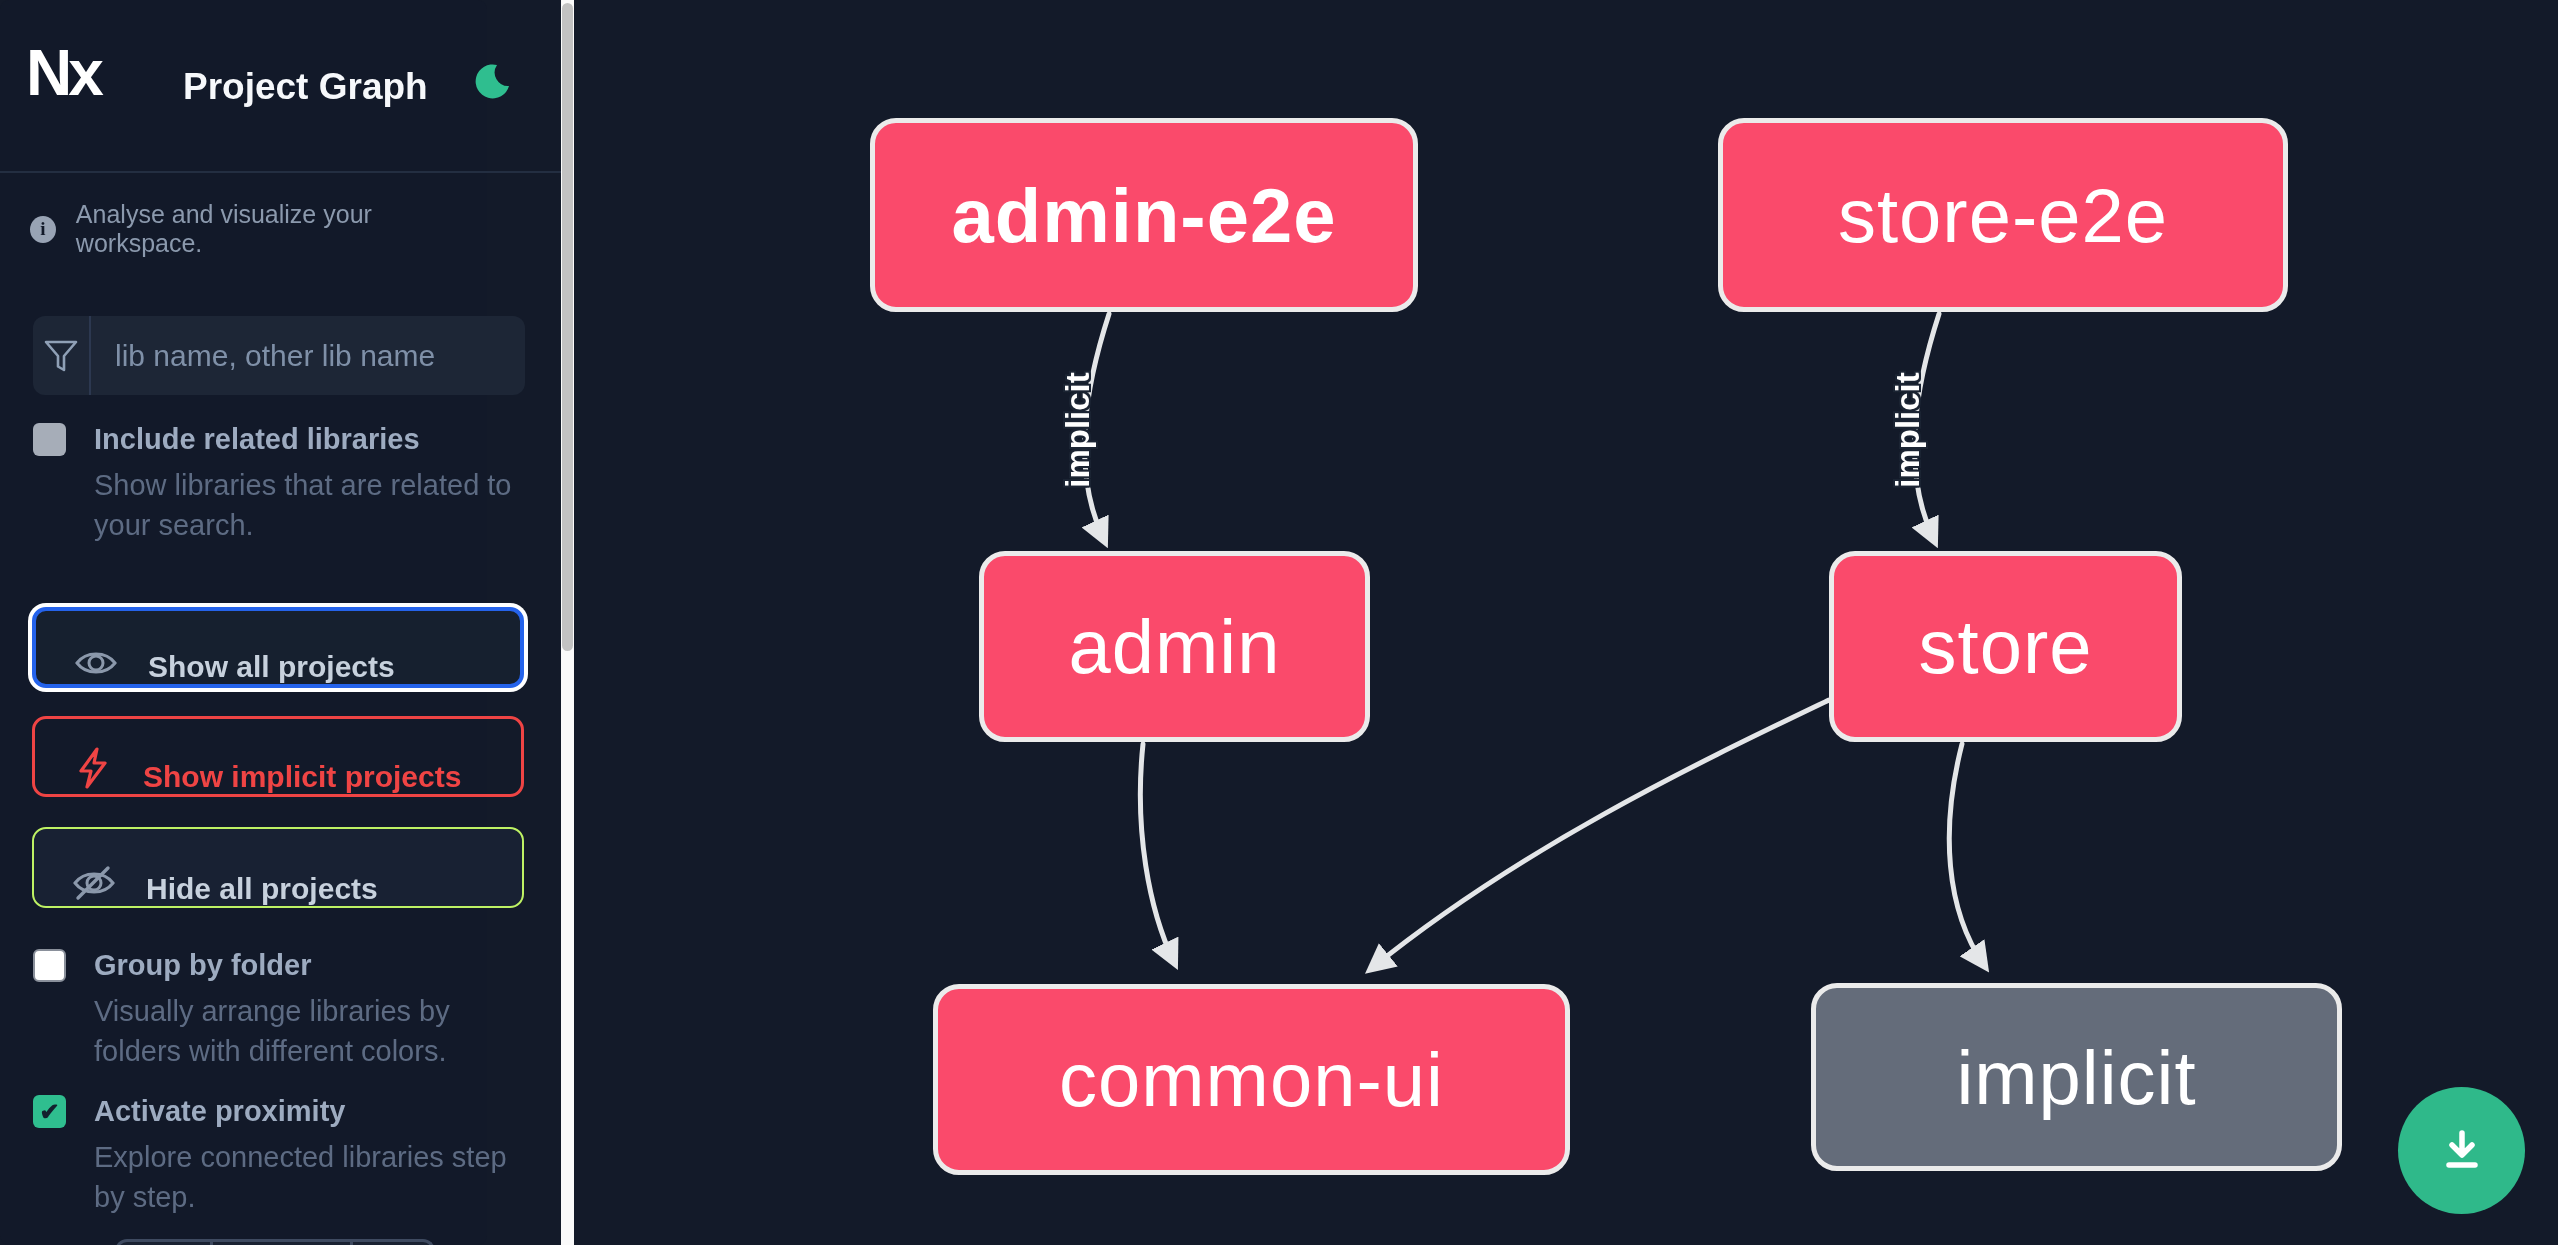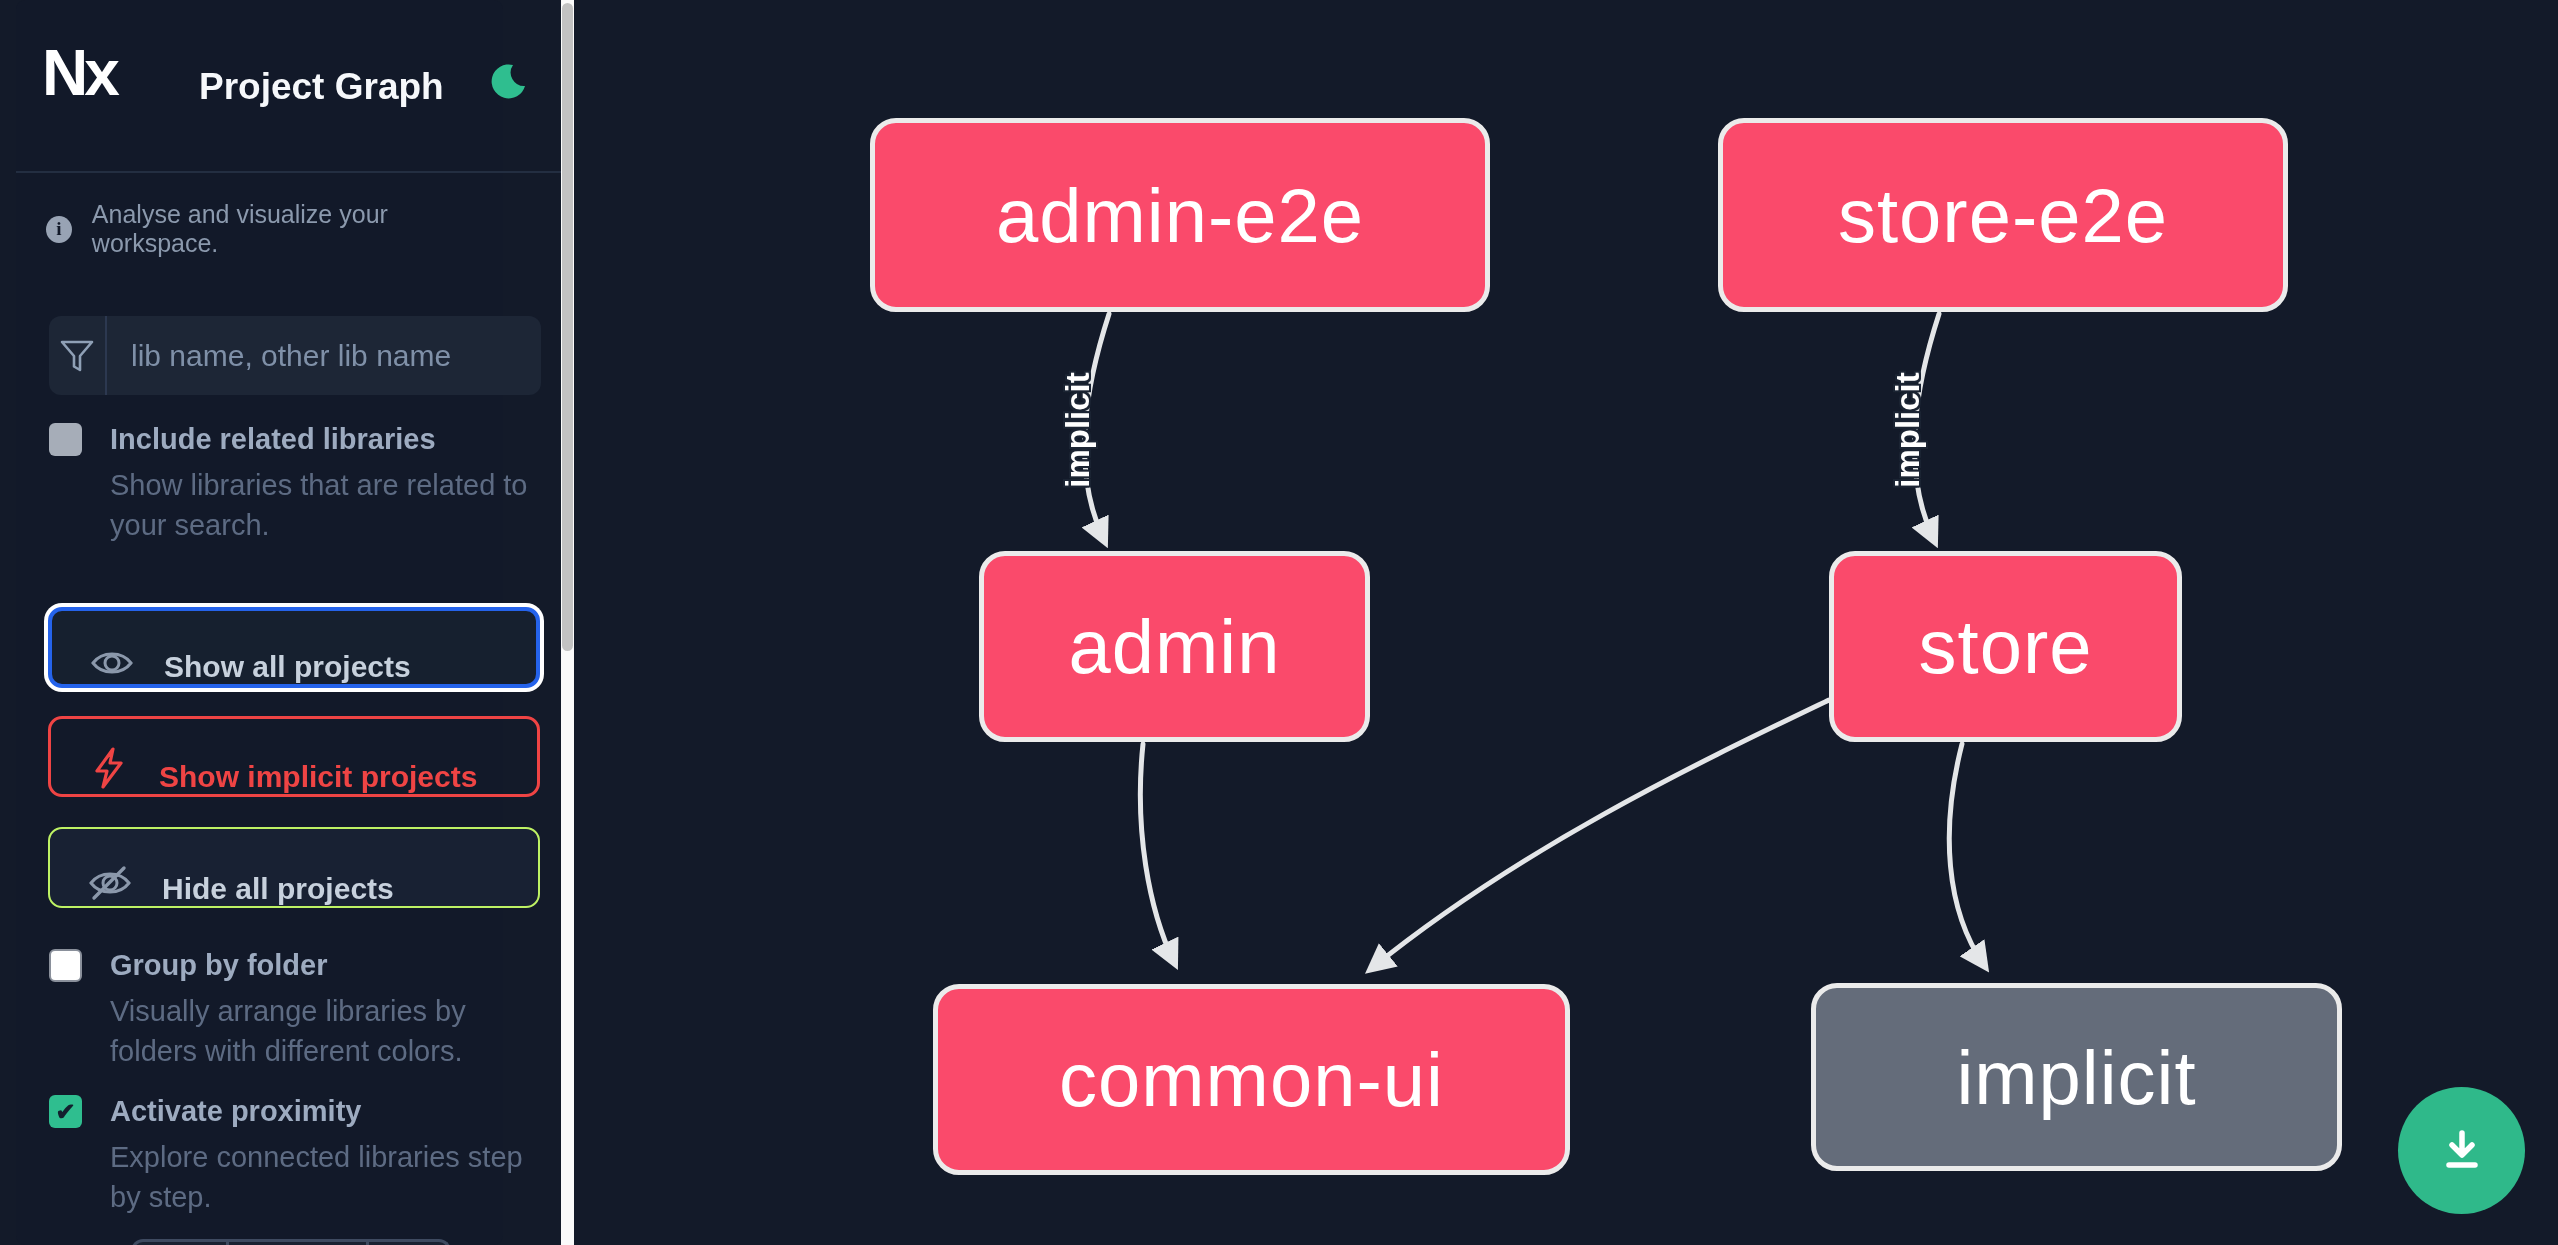--- a/index.html
+++ b/index.html
@@ -2,21 +2,21 @@
 <html><head>
 <meta charset="utf-8">
 <style>
   html,body{margin:0;padding:0;background:#0b1120;}
   *{box-sizing:border-box;}
   .stage{
     position:relative;width:2558px;height:1245px;overflow:hidden;
     background:#131a29;font-family:"Liberation Sans",sans-serif;
   }
   
-  .sidebar{position:absolute;left:16px;top:0;width:487px;height:1245px;background:#121929;border-radius:9px;}
+  .sidebar{position:absolute;left:0;top:0;width:487px;height:1245px;background:#121929;border-radius:9px;}
   .sb-header{position:absolute;left:0;top:0;width:561px;height:173px;border-bottom:2px solid #232e41;}
   .logo{position:absolute;left:26px;top:36px;color:#ffffff;font-size:64px;font-weight:900;letter-spacing:-4px;font-family:"Liberation Sans",sans-serif;}
   .title{position:absolute;left:183px;top:66px;color:#f6f8fb;font-size:37px;font-weight:700;}
   .moon{position:absolute;left:470px;top:62px;width:42px;height:42px;cursor:pointer;}
   .tagline-row{position:absolute;left:30px;top:200px;display:flex;align-items:center;gap:20px;}
   .info-icon{width:27px;height:27px;border-radius:50%;background:#98a3b4;color:#121929;
     display:flex;align-items:center;justify-content:center;font-weight:700;font-size:19px;font-family:"Liberation Serif",serif;}
   .tagline{color:#8b99ad;font-size:25px;}
   
   .search{position:absolute;left:33px;top:316px;width:492px;height:79px;background:#1d2636;border-radius:12px;display:flex;align-items:stretch;}
@@ -168,21 +168,21 @@
       <path d="M 535 314 C 512 385, 496 468, 530 540" fill="none" stroke="#e4e6e8" stroke-width="5" stroke-linecap="round" marker-end="url(#arrow)"></path>
       <path d="M 1365 314 C 1342 385, 1326 468, 1360 540" fill="none" stroke="#e4e6e8" stroke-width="5" stroke-linecap="round" marker-end="url(#arrow)"></path>
       <path d="M 569 744 C 560 830, 575 910, 600 962" fill="none" stroke="#e4e6e8" stroke-width="5" stroke-linecap="round" marker-end="url(#arrow)"></path>
       <path d="M 1255 700 C 1130 760, 950 845, 798 968" fill="none" stroke="#e4e6e8" stroke-width="5" stroke-linecap="round" marker-end="url(#arrow)"></path>
       <path d="M 1388 744 C 1366 830, 1372 910, 1410 965" fill="none" stroke="#e4e6e8" stroke-width="5" stroke-linecap="round" marker-end="url(#arrow)"></path>
     </svg>
 
     <div class="edge-label" style="left:504px;top:430px;">implicit</div>
     <div class="edge-label" style="left:1334px;top:430px;">implicit</div>
 
-    <div class="node affected" style="left:296px;top:118px;width:620px;height:194px;">admin-e2e</div>
+    <div class="node affected" style="left:296px;top:118px;width:548px;height:194px;font-weight:bold;">admin-e2e</div>
     <div class="node affected" style="left:1144px;top:118px;width:570px;height:194px;">store-e2e</div>
     <div class="node affected" style="left:405px;top:551px;width:391px;height:191px;">admin</div>
     <div class="node affected" style="left:1255px;top:551px;width:353px;height:191px;">store</div>
     <div class="node affected" style="left:359px;top:984px;width:637px;height:191px;">common-ui</div>
     <div class="node unaffected" style="left:1237px;top:983px;width:531px;height:188px;">implicit</div>
 
     <div class="fab">
       <span>
         <svg width="52" height="52" viewBox="0 0 52 52">
           <path d="M26 10 V30 M16 22 L26 32 L36 22" fill="none" stroke="#ffffff" stroke-width="5.5" stroke-linecap="round" stroke-linejoin="round"></path>

